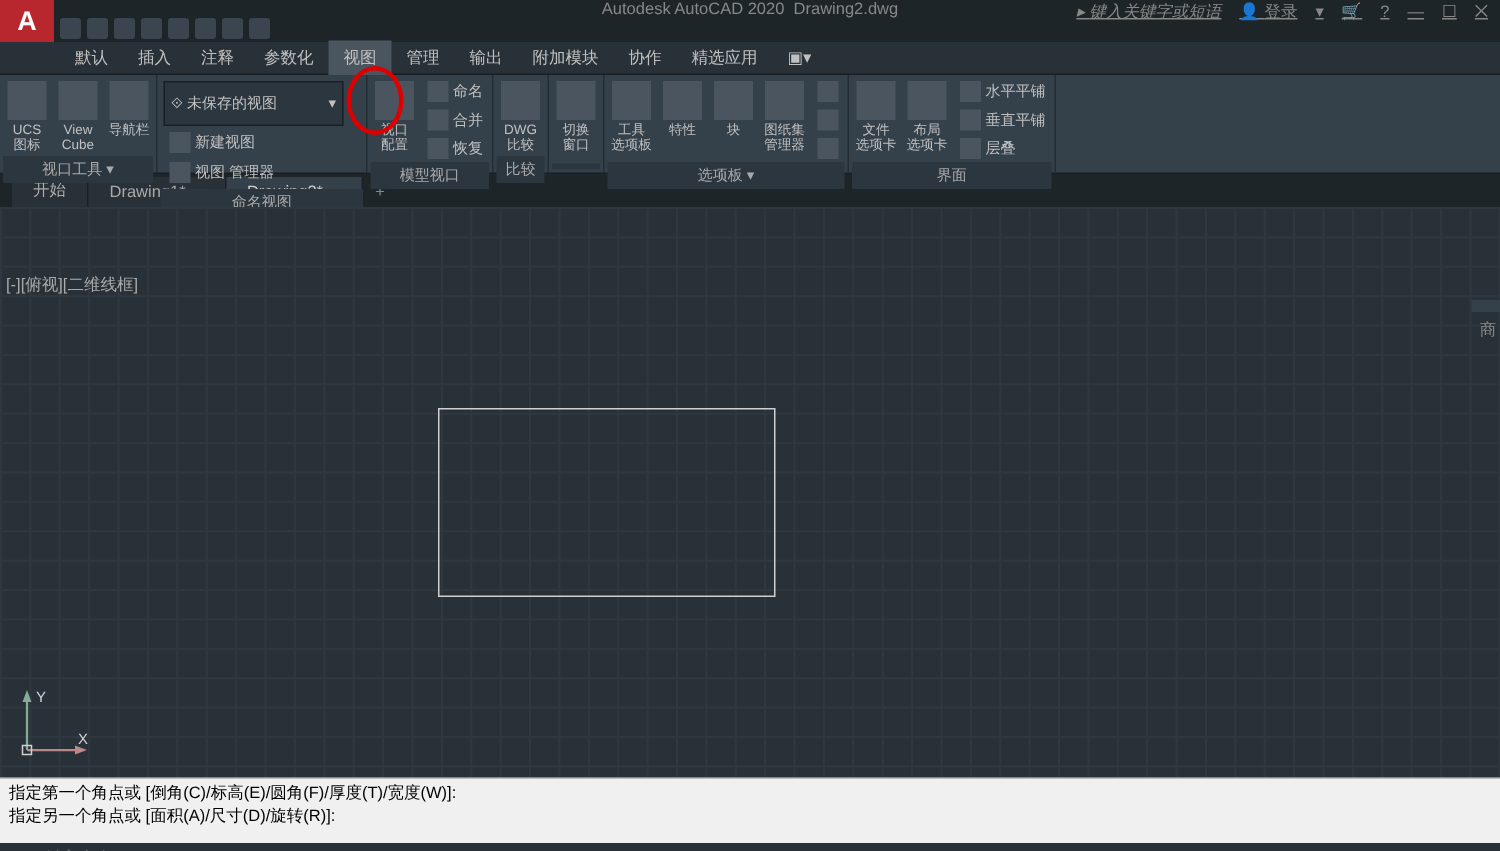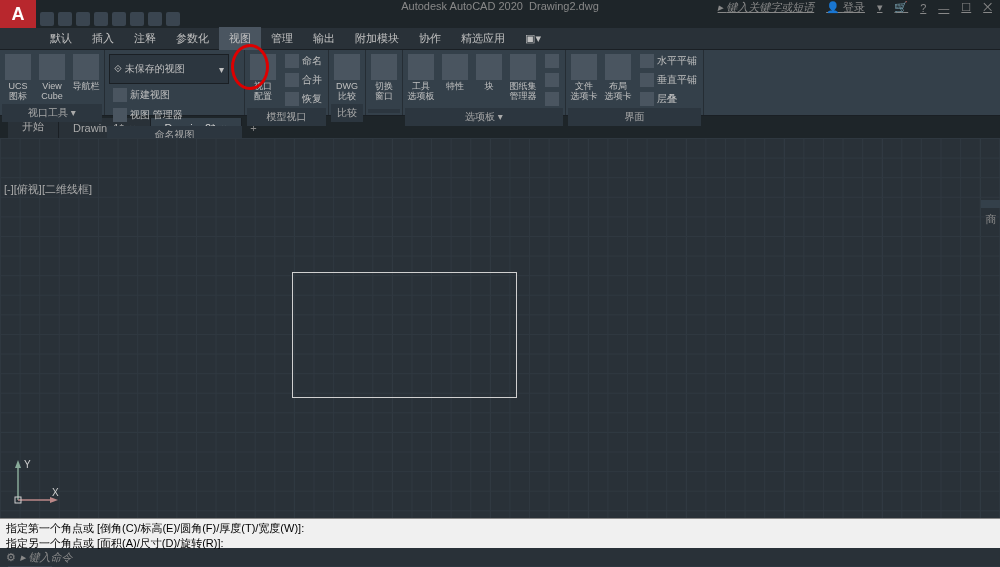--- a/index.html
+++ b/index.html
@@ -54,21 +54,21 @@
   linear-gradient(#2f3840 1px, transparent 1px),
   linear-gradient(90deg, #2f3840 1px, transparent 1px);
   background-size: 19.6px 19.6px; }
 .viewport-label { position: absolute; top: 20px; left: 4px; color: #aaa; font-size: 11px; margin-top: 24px; }
 .drawn-rect { position: absolute; border: 1px solid #d0d0d0; }
 .ucs-icon { position: absolute; bottom: 10px; left: 10px; }
 .ucs-icon svg { display: block; }
 .side-label { position: absolute; right: 0; top: 62px; writing-mode: vertical-rl; color: #888; font-size: 11px; padding: 4px 2px; background: #34404a; }
 
 
-.commandline { background: #f0f0f0; color: #000; font-size: 11px; padding: 2px 6px; border-top: 1px solid #888; height: 30px; font-family: "SimSun", monospace; }
+.commandline { background: #f0f0f0; color: #000; font-size: 11px; padding: 2px 6px; border-top: 1px solid #888; height: 44px; font-family: "SimSun", monospace; }
 .commandline-input { display: flex; align-items: center; background: #293138; color: #888; padding: 2px 6px; height: 18px; font-size: 11px; gap: 4px; }
 
 
 .layouttabs { height: 20px; background: #2c363f; display: flex; align-items: center; padding-left: 8px; gap: 2px; }
 .layouttab { padding: 3px 12px; font-size: 10px; color: #aaa; cursor: pointer; }
 .layouttab.active { background: #3a4550; color: #d0d0d0; }
 </style>
 </head>
 <body>
 

